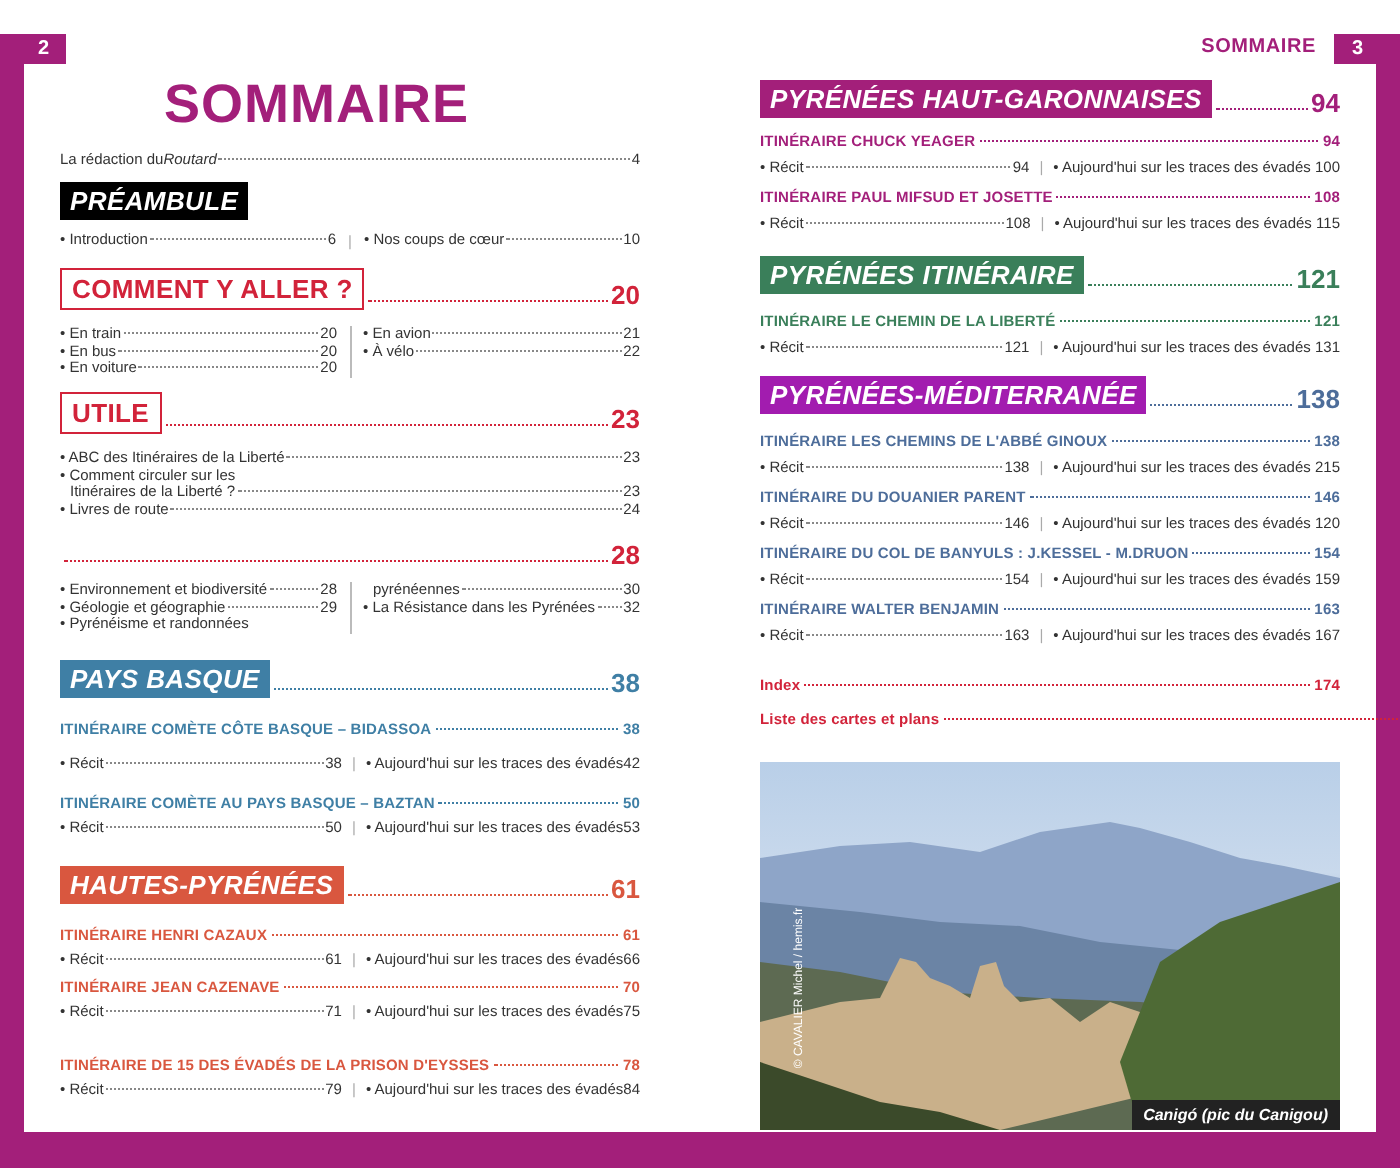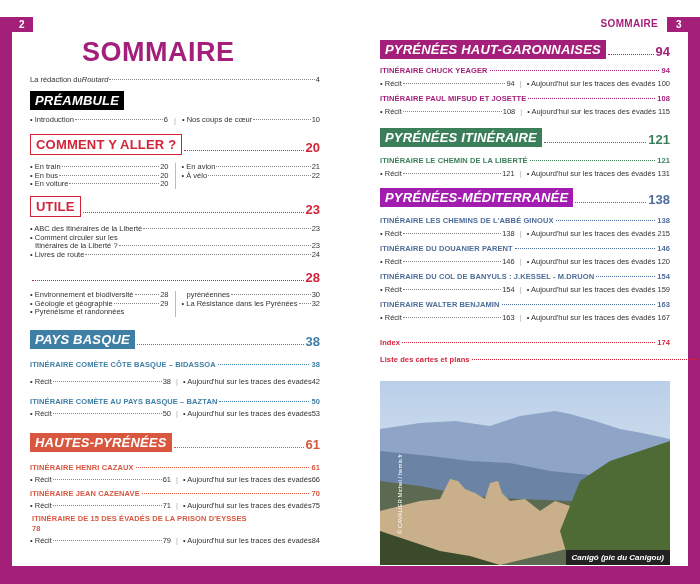--- a/index.html
+++ b/index.html
@@ -267,21 +267,21 @@
       </div>
     <div class="sub-row" style="margin-top:3px;">
       <div class="left">
           <span>• Récit</span>
           <span class="dots"></span>
           <span>71</span>
         </div>
       <span class="bar">|</span>
       <span><span>• Aujourd'hui sur les traces des évadés</span><span>75</span></span>
     </div>
-    <div class="itin-row" style="color:#d9573f; margin-top:4px;flex-direction:column;">
+    <div class="itin-row" style="color:#d9573f; margin-top:18px;">
         <span>ITINÉRAIRE DE 15 DES ÉVADÉS DE LA PRISON D'EYSSES</span>
         <span class="dots" style="border-color:#d9573f;"></span>
         <span>78</span>
       </div>
     <div class="sub-row" style="margin-top:3px;">
       <div class="left">
           <span>• Récit</span>
           <span class="dots"></span>
           <span>79</span>
         </div>

